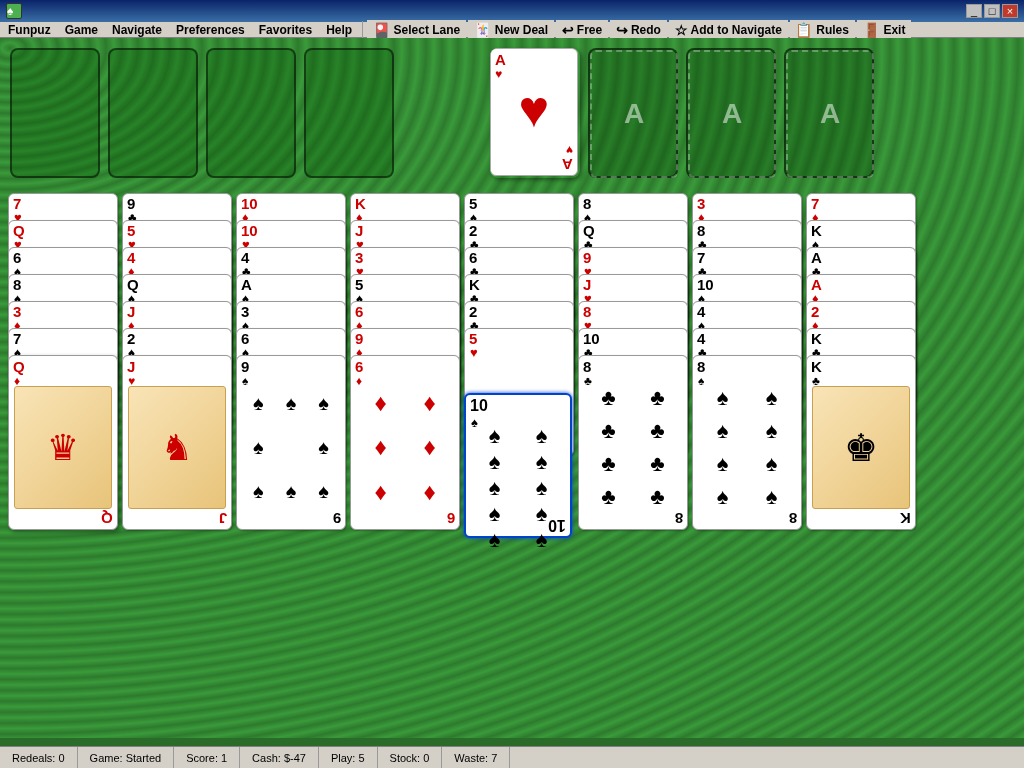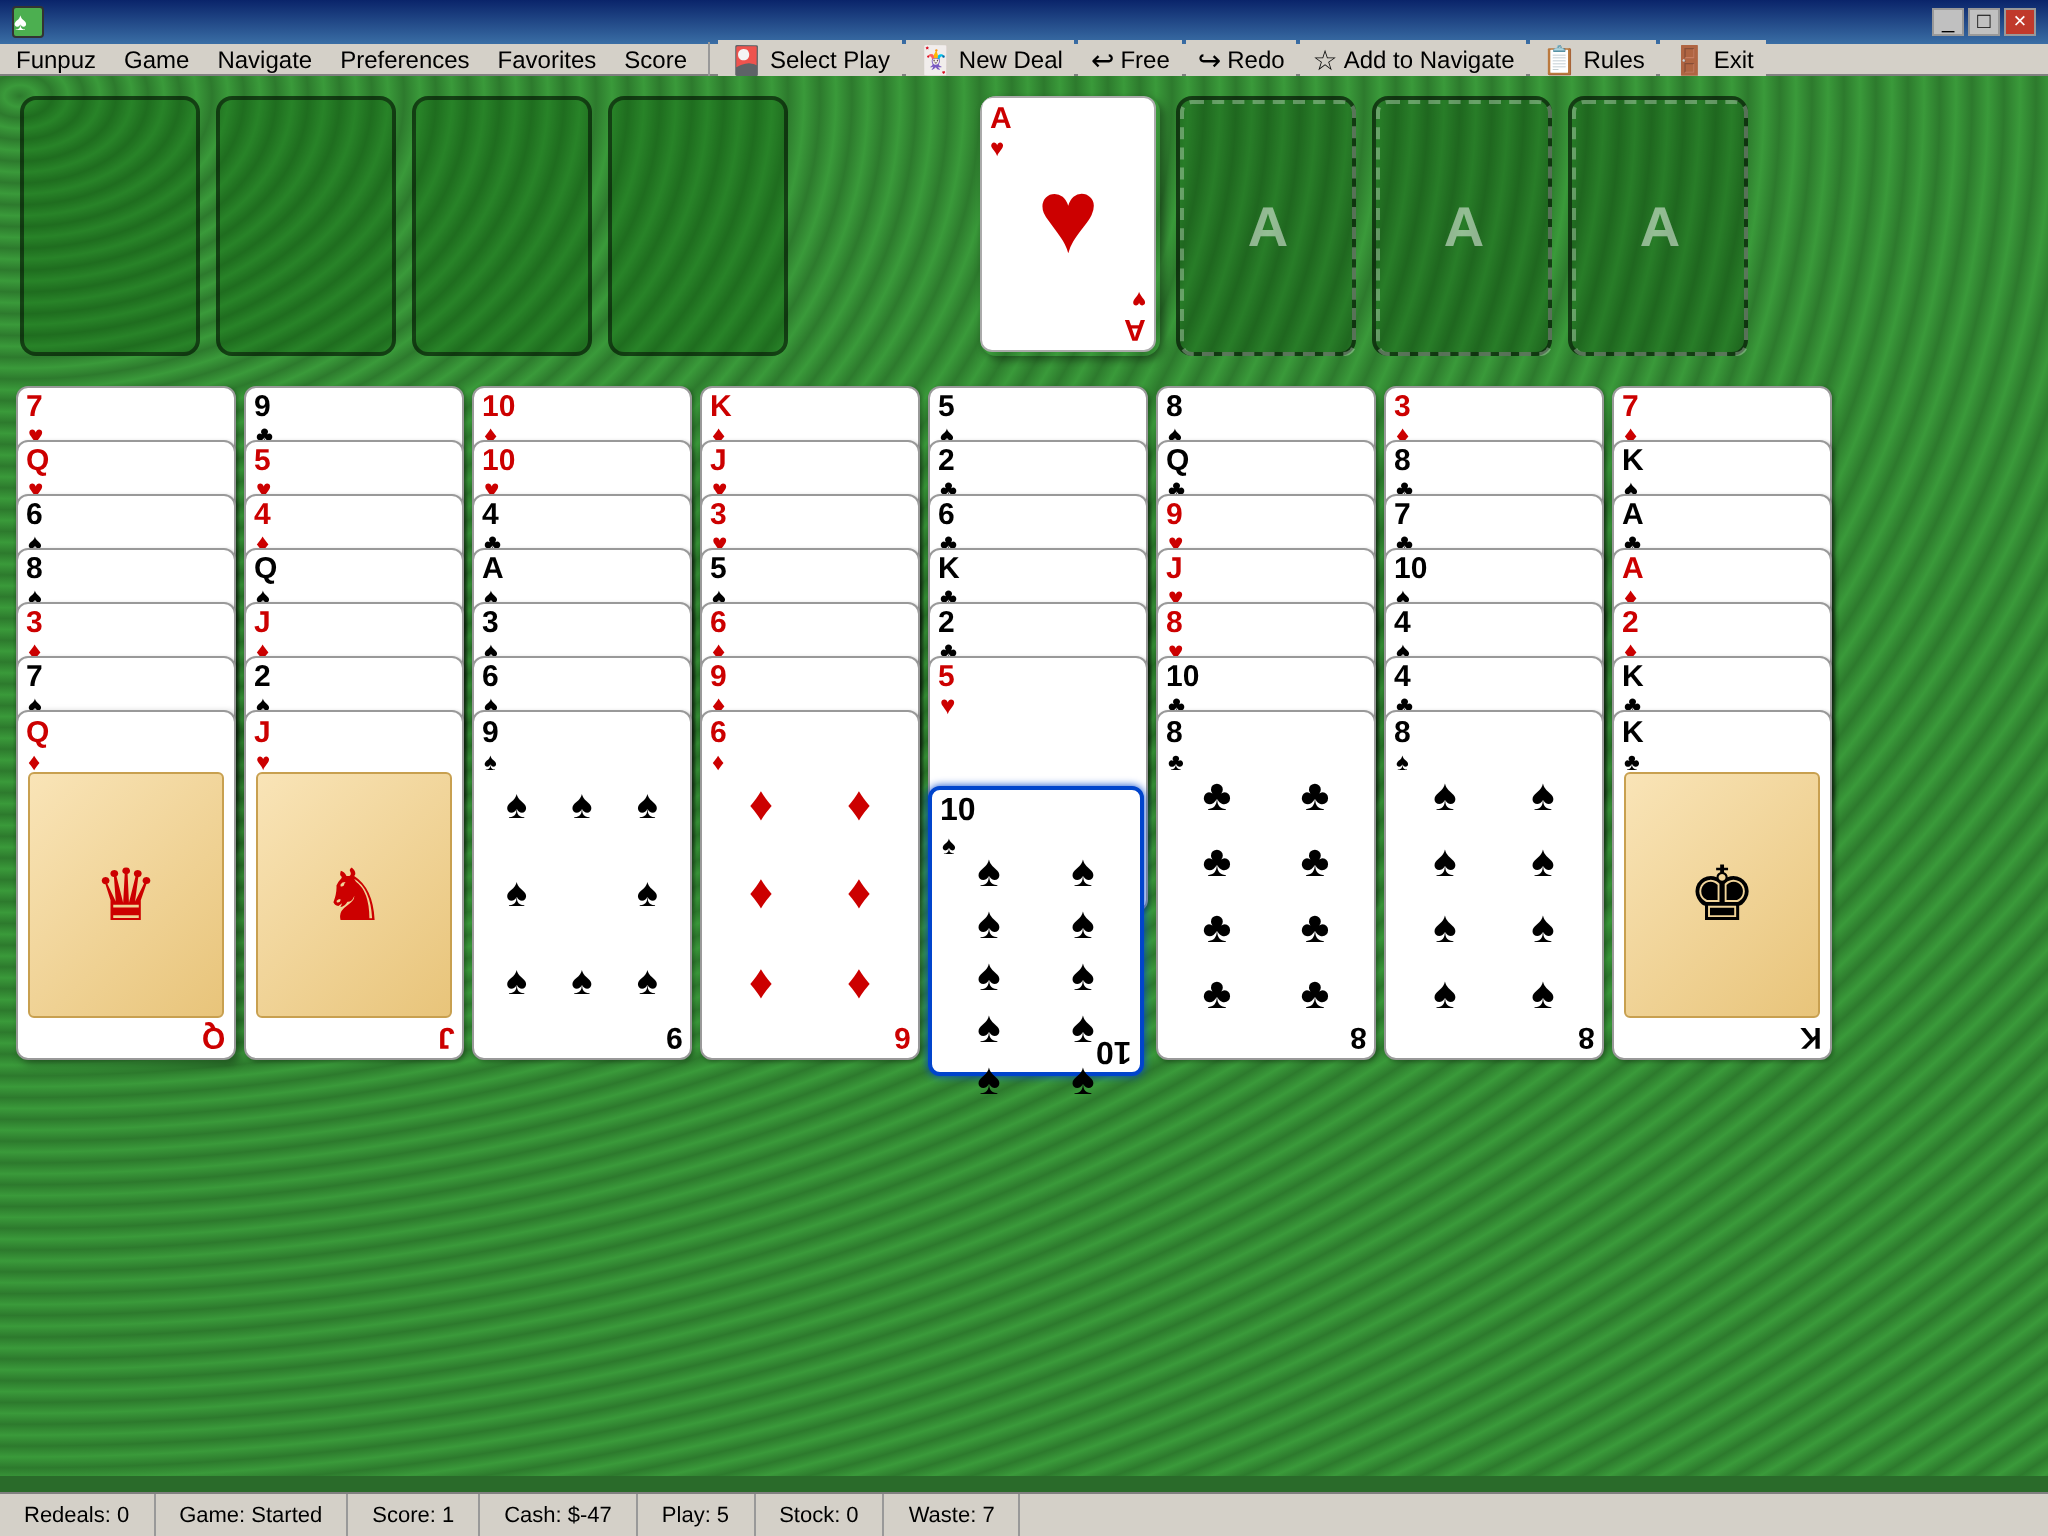--- a/index.html
+++ b/index.html
@@ -27,20 +27,21 @@
 
     
     #menu-bar {
       background: #d4d0c8;
       border-bottom: 1px solid #808080;
       display: flex;
       align-items: center;
       height: 16px;
       padding: 0 2px;
       gap: 2px;
+      font-weight: bold;
     }
     .menu-item {
       padding: 2px 6px;
       cursor: pointer;
       font-size: 12px;
       white-space: nowrap;
     }
     .menu-separator { width: 1px; height: 18px; background: #999; margin: 0 2px; }
     .toolbar-btn {
       display: flex; align-items: center; gap: 3px;
@@ -137,25 +138,25 @@
     <span style="background:#c0392b; color:white;">×</span>
   </div>
 </div>
 
 <div id="menu-bar">
   <span class="menu-item">Funpuz</span>
   <span class="menu-item">Game</span>
   <span class="menu-item">Navigate</span>
   <span class="menu-item">Preferences</span>
   <span class="menu-item">Favorites</span>
-  <span class="menu-item">Score</span>
+  <span class="menu-item">Help</span>
   <div class="menu-separator"></div>
   <span class="toolbar-btn">
     <span class="toolbar-icon">🎴</span>
-    <span>Select Play</span>
+    <span>Select Lane</span>
   </span>
   <span class="toolbar-btn">
     <span class="toolbar-icon">🃏</span>
     <span>New Deal</span>
   </span>
   <span class="toolbar-btn">
     <span class="toolbar-icon">↩</span>
     <span>Free</span>
   </span>
   <span class="toolbar-btn">

